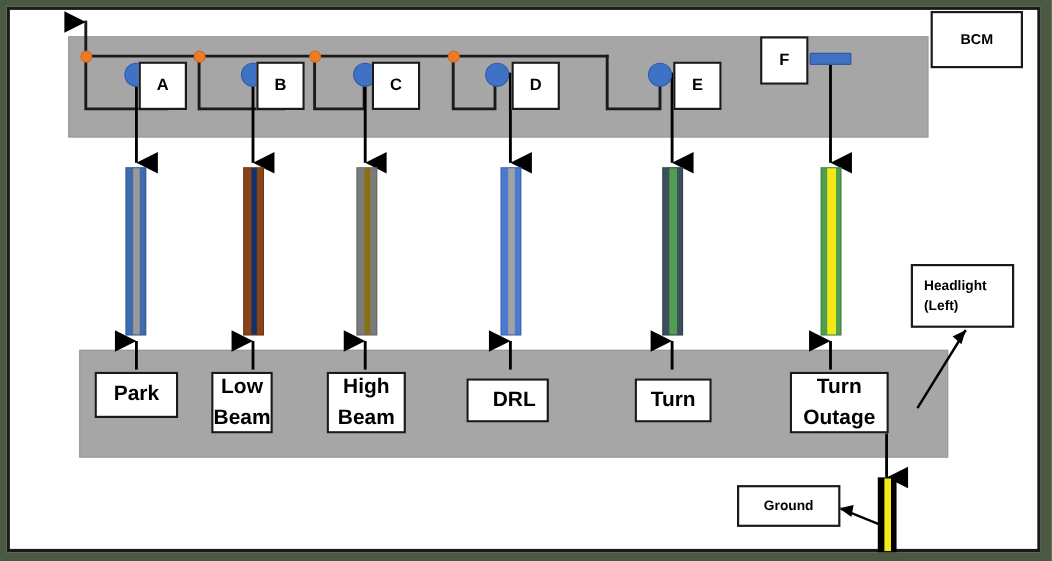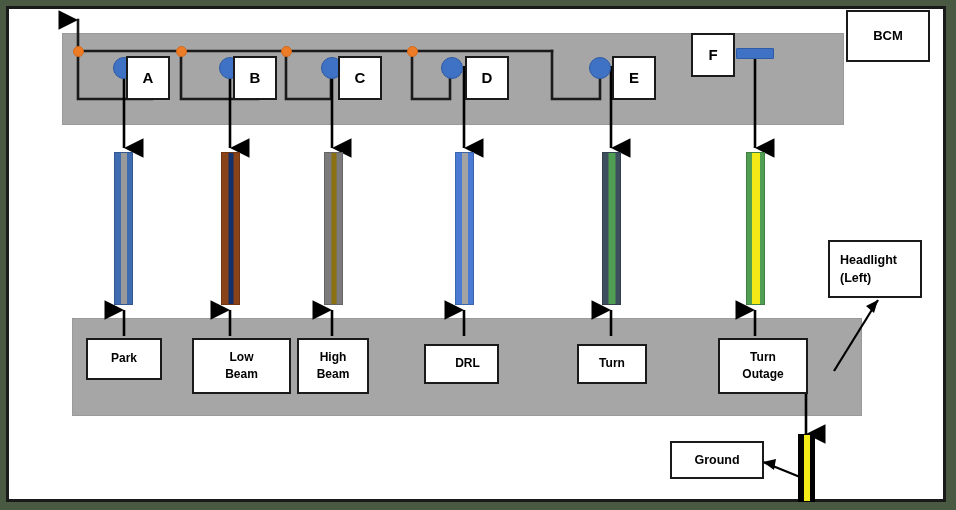--- a/index.html
+++ b/index.html
@@ -71,21 +71,21 @@
     color: #000000;
     text-align: center;
     line-height: 1.45;
   }
   .pin-box {
     width: 44px;
     height: 44px;
     font-size: 15px;
   }
   .fn-box {
-    font-size: 12px;
+    font-size: 19px;
   }
   .callout-box {
     font-size: 12.5px;
     padding: 0 6px;
   }
   #bcm-box {
     left: 846px;
     top: 10px;
     width: 84px;
     height: 52px;
@@ -250,21 +250,21 @@
   </div>
 
   <div class="wire" id="wire-ground" style="left: 798px; top: 434px; width: 17px; height: 68px; background: rgb(0, 0, 0);">
     <div class="wire-stripe" style="width: 6px; background: rgb(242, 233, 22);"></div>
   </div>
 
   <div class="label-box fn-box" style="left:86px; top:338px; width:76px; height:42px;">
     <span>Park</span>
   </div>
 
-  <div class="label-box fn-box" style="left:192px; top:338px; width:99px; height:56px;">
+  <div class="label-box fn-box" style="left:192px; top:338px; width:56px; height:56px;">
     <span>Low</span>
     <span>Beam</span>
   </div>
 
   <div class="label-box fn-box" style="left:297px; top:338px; width:72px; height:56px;text-align:right;">
     <span>High</span>
     <span>Beam</span>
   </div>
 
   <div class="label-box fn-box" style="left:424px; top:344px; width:75px; height:40px;padding-left:12px;">

